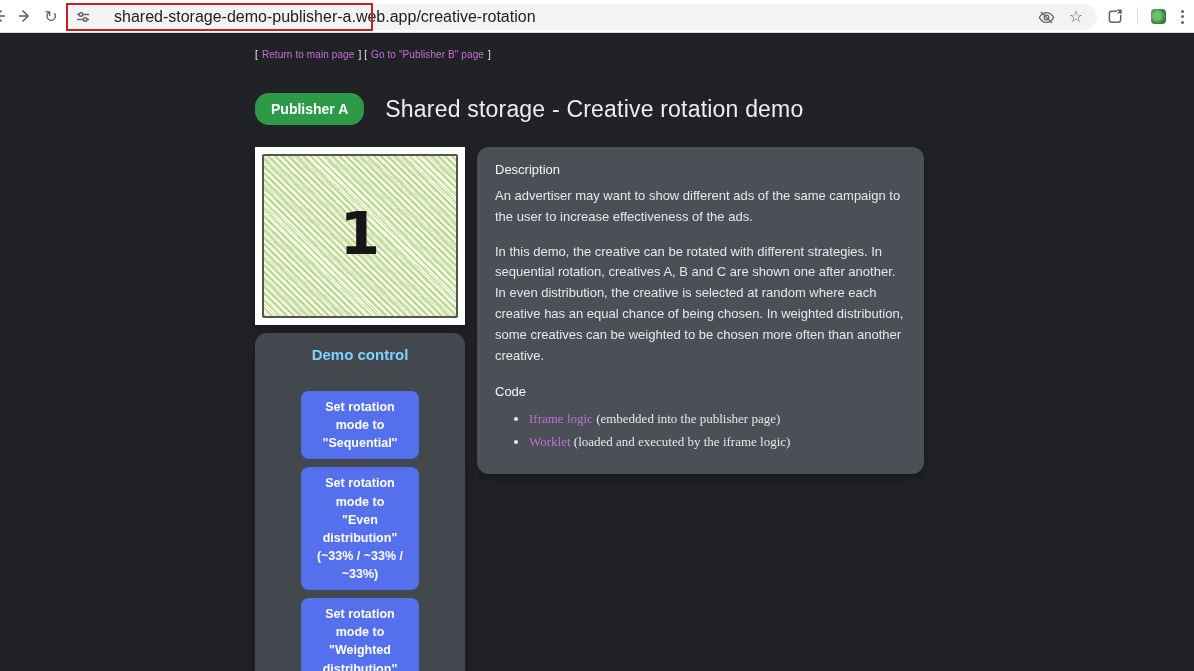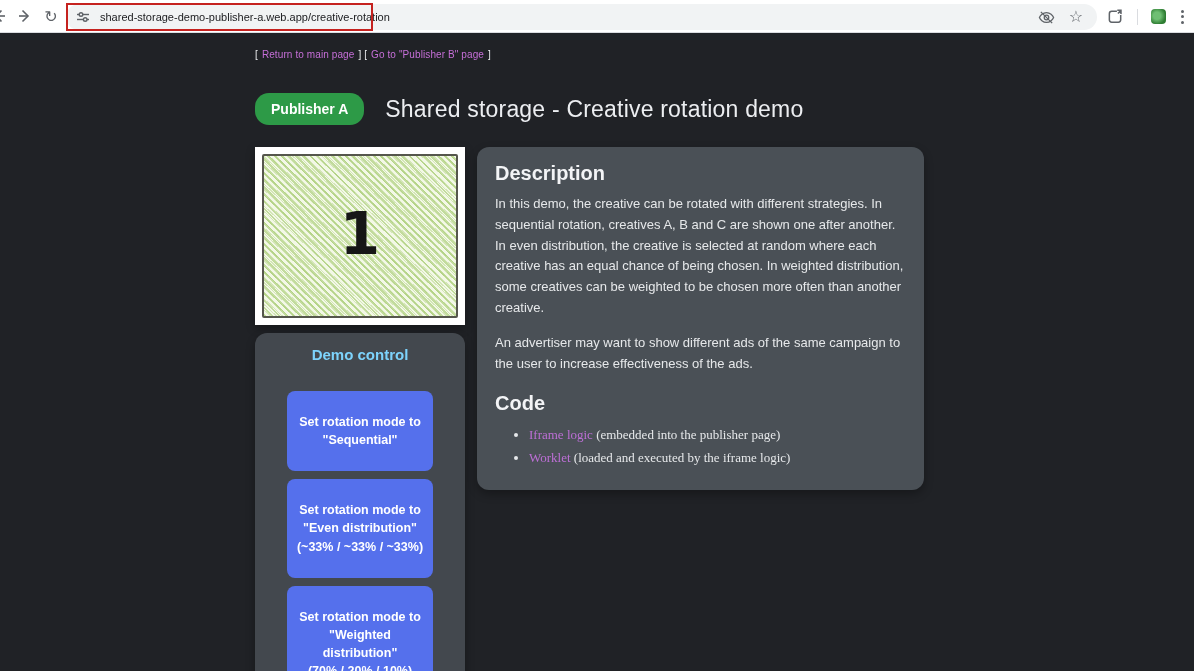--- a/index.html
+++ b/index.html
@@ -21,21 +21,21 @@
     color:#5f6368; font-size:16px; border-radius:50%; flex:0 0 auto;
   }
   .nav-btn.back { margin-left:-14px; }
   .nav-btn svg { display:block; }
   .omnibox {
     position:absolute; left:66px; top:4px; width:1031px; height:26px;
     background:#f1f3f4; border-radius:13px;
     display:flex; align-items:center; padding:0 10px;
   }
   .omnibox .url-text {
-    font-size:11px; color:#202124; margin-left:10px; white-space:nowrap;
+    font-size:16px; color:#202124; margin-left:24px; white-space:nowrap;
     flex:1 1 auto; overflow:hidden;
   }
   .omni-icon { color:#5f6368; display:flex; align-items:center; flex:0 0 auto; }
   .omni-right { display:flex; align-items:center; gap:14px; margin-left:auto; padding-right:4px; }
   .star-glyph { font-size:16px; line-height:1; color:#5f6368; }
   .red-highlight {
     position:absolute; left:66px; top:3px; width:307px; height:28px;
     border:2px solid #c5221f; pointer-events:none; z-index:5;
   }
   .toolbar-right {
@@ -87,34 +87,34 @@
     font-size:58px; font-weight:bold; color:#161616; line-height:1;
     transform:translateY(-2px);
   }
 
   .control-card {
     margin-top:8px; width:210px; background:#43484e; border-radius:12px;
     padding:13px 0 14px; box-shadow:0 4px 10px rgba(0,0,0,.3);
   }
   .control-title { text-align:center; font-size:15px; font-weight:bold; color:#7dd3fc; margin-bottom:28px; }
   .ctl-btn {
-    display:block; width:146px; margin:0 auto 8px; border:none; cursor:pointer;
+    display:block; width:118px; margin:0 auto 8px; border:none; cursor:pointer;
     background:#5570ec; color:#ffffff; border-radius:8px;
     font-family:inherit; font-size:12.5px; font-weight:bold; line-height:1.45;
-    padding:22px 6px; text-align:center;
+    padding:7px 6px; text-align:center;
   }
   .ctl-btn:last-child { margin-bottom:0; }
   .ctl-btn span { display:block; }
   .ctl-btn span:empty { display:none; }
 
   .desc-card {
     margin-left:12px; width:447px; background:#4a5056; border-radius:12px;
     padding:15px 18px 20px; box-shadow:0 4px 10px rgba(0,0,0,.3);
   }
-  .card-h { font-size:20px; font-weight:bold; color:#f3f4f6; margin-bottom:9px; }
+  .card-h { font-size:13px; font-weight:normal; color:#f3f4f6; margin-bottom:9px; }
   .desc-card p { font-size:13px; line-height:1.6; color:#e6e8ea; }
   .desc-card p + p { margin-top:14px; }
   .code-h { margin-top:18px; }
   .code-list { margin-top:2px; padding-left:34px;font-family:Liberation Serif, serif; }
   .code-list li { font-size:13px; line-height:1.75; color:#e6e8ea; }
   .code-list a { color:#bd6fd6; text-decoration:none; cursor:pointer; }
 </style>
 </head>
 <body>
 
@@ -215,22 +215,22 @@
             <span>Set rotation mode to</span>
             <span>"Weighted distribution"</span>
             <span>(70% / 20% / 10%)</span>
           </button>
         </div>
 
       </div>
 
       <div class="desc-card">
         <div class="card-h">Description</div>
+        <p>An advertiser may want to show different ads of the same campaign to the user to increase effectiveness of the ads.</p>
         <p>In this demo, the creative can be rotated with different strategies. In sequential rotation, creatives A, B and C are shown one after another. In even distribution, the creative is selected at random where each creative has an equal chance of being chosen. In weighted distribution, some creatives can be weighted to be chosen more often than another creative.</p>
-        <p>An advertiser may want to show different ads of the same campaign to the user to increase effectiveness of the ads.</p>
         <div class="card-h code-h">Code</div>
         <ul class="code-list">
           <li><a>Iframe logic</a><span> (embedded into the publisher page)</span></li>
           <li><a>Worklet</a><span> (loaded and executed by the iframe logic)</span></li>
         </ul>
       </div>
     </div>
 
   </div>
 </div>

